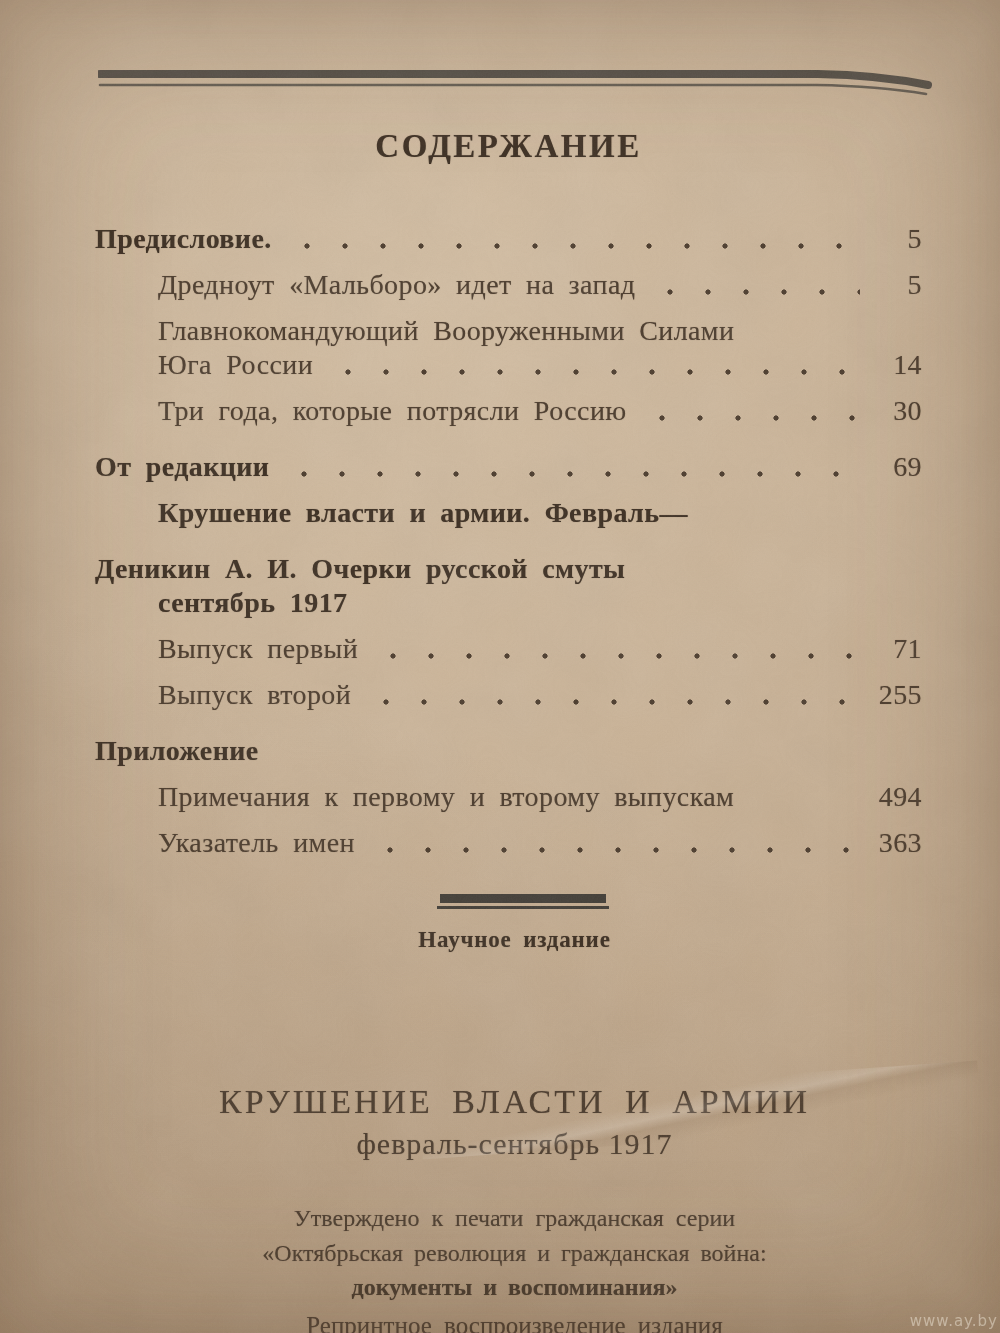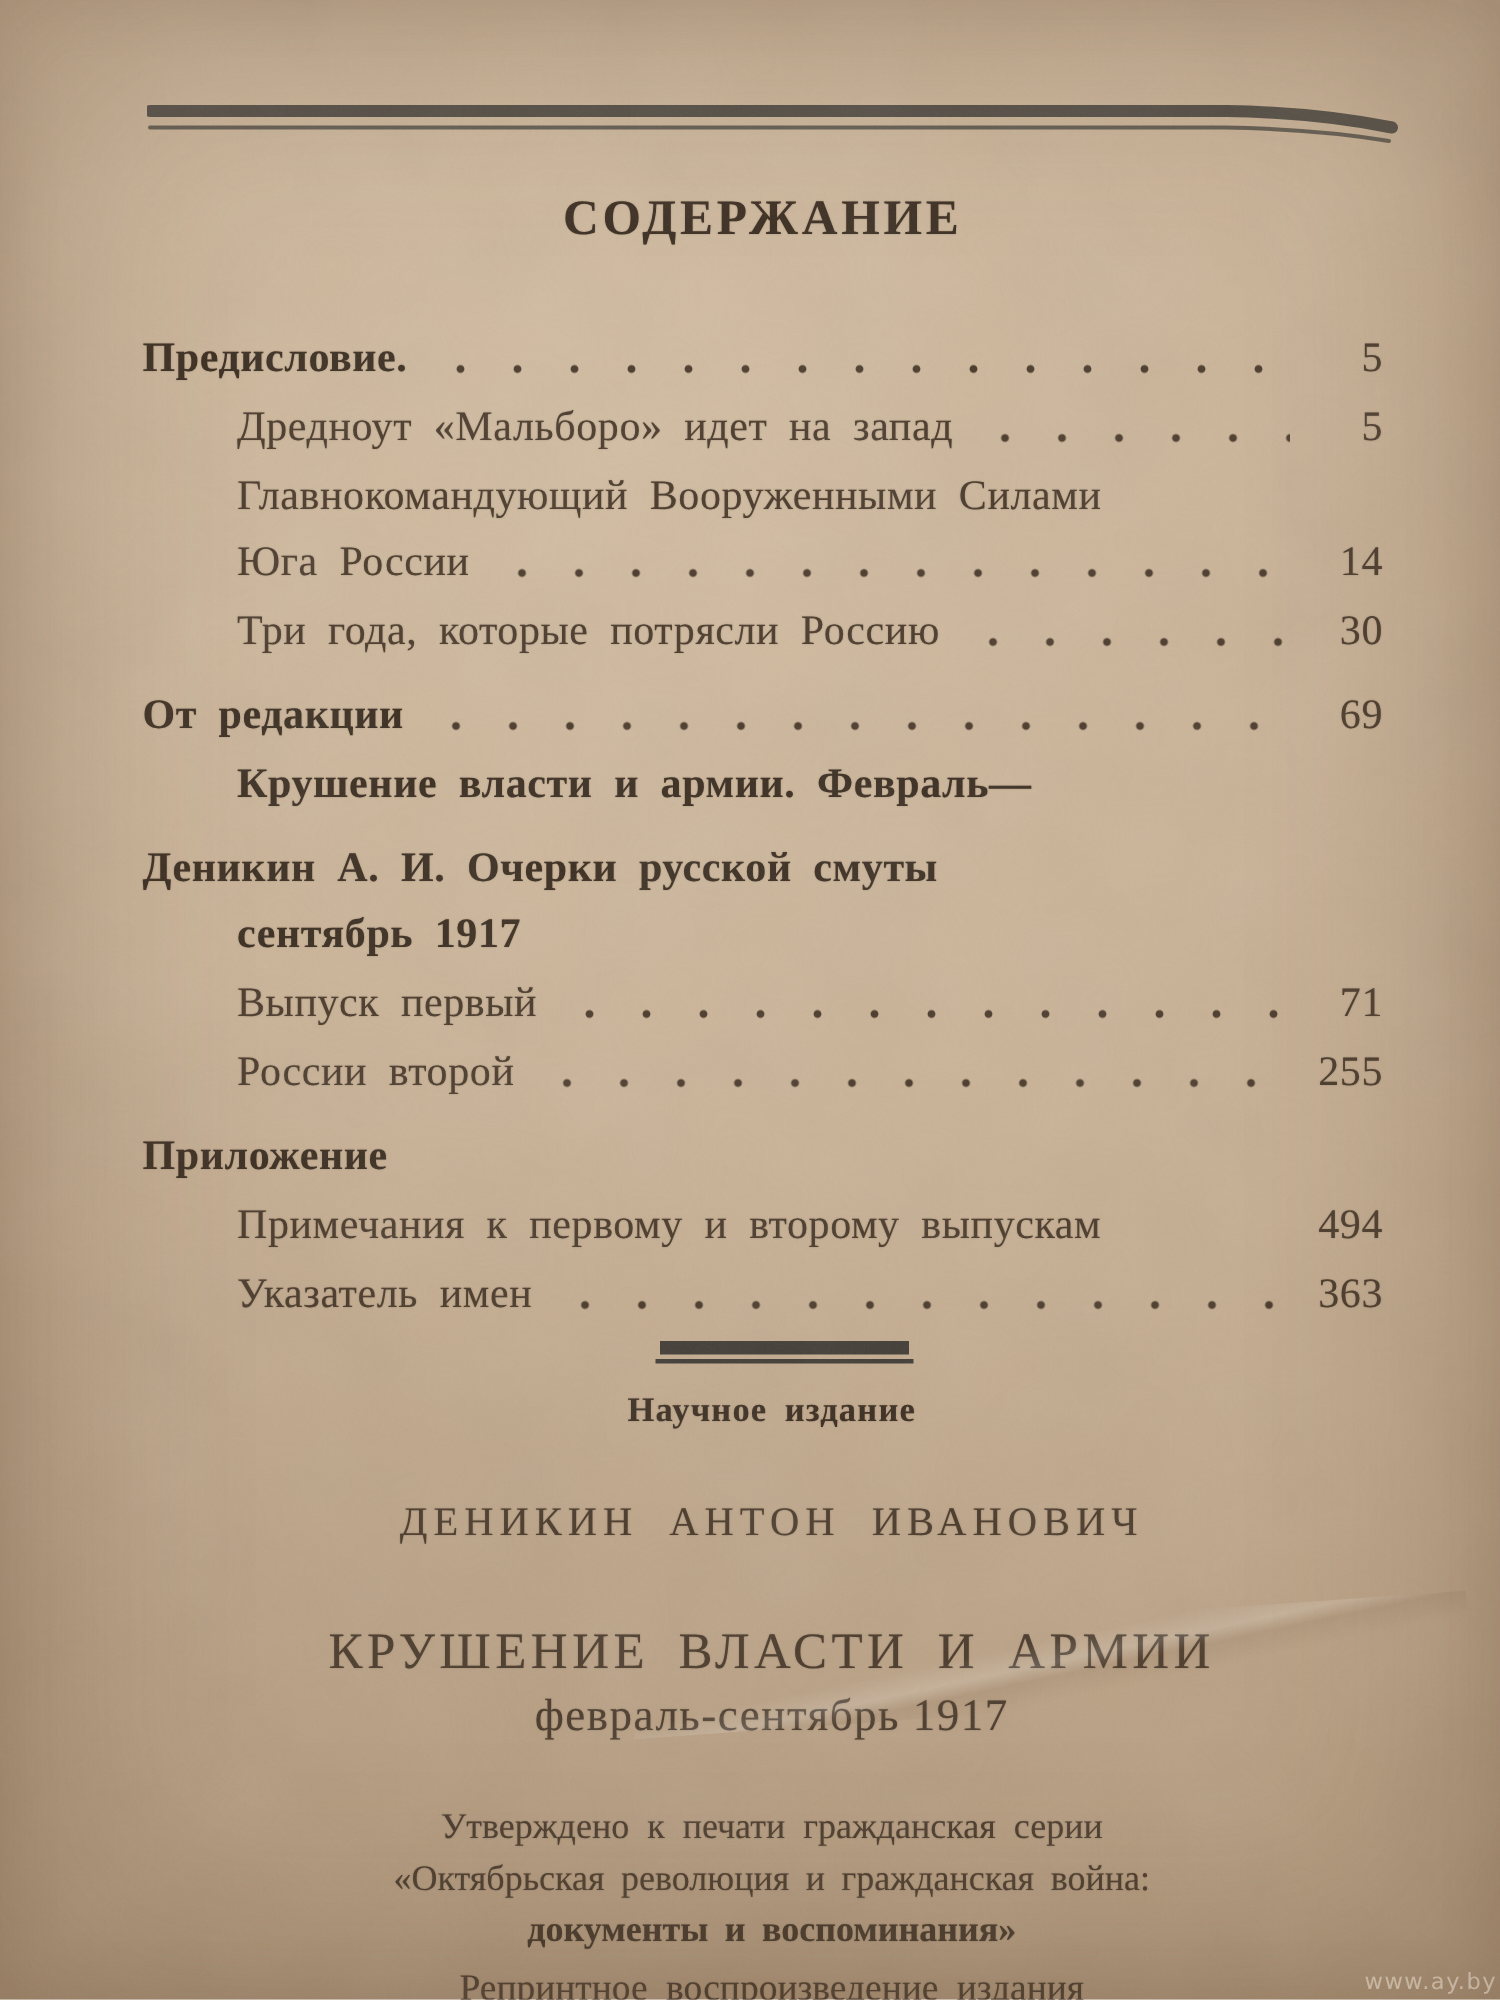--- a/index.html
+++ b/index.html
@@ -35,21 +35,21 @@
     font-size:28px;line-height:34px;
     word-spacing:7px;letter-spacing:0.4px;
     text-shadow:0 0 1px rgba(74,58,43,0.45);
   }
   .toc-title{
     margin:0 0 56px 0;text-align:center;
     font-size:33px;line-height:40px;font-weight:bold;letter-spacing:2.5px;
     color:var(--ink-bold);word-spacing:2px;
   }
   .toc-row{display:flex;align-items:baseline;margin-top:12px;}
-  .toc-row.wrap{margin-top:10px;}
+  .toc-row.wrap{margin-top:0;}
   .toc-row.section{margin-top:22px;}
   .toc-row.indent{padding-left:63px;}
   .toc-row.bold .entry-label{font-weight:bold;color:var(--ink-bold);}
   .entry-label{white-space:nowrap;}
   .leader{
     flex:1;align-self:flex-end;height:10px;margin:0 10px 5px 16px;
     background-image:radial-gradient(circle, var(--ink) 2.3px, rgba(0,0,0,0) 2.9px);
     background-size:38px 10px;background-position:left center;background-repeat:repeat-x;
   }
   .leader.noleader{visibility:hidden;}
@@ -147,21 +147,21 @@
     <span class="entry-label">сентябрь 1917</span>
     <span class="leader noleader"></span>
     <span class="entry-page"></span>
   </div>
       <div class="toc-row indent">
     <span class="entry-label">Выпуск первый</span>
     <span class="leader"></span>
     <span class="entry-page">71</span>
   </div>
       <div class="toc-row indent">
-    <span class="entry-label">России второй</span>
+    <span class="entry-label">Выпуск второй</span>
     <span class="leader"></span>
     <span class="entry-page">255</span>
   </div>
       <div class="toc-row bold section">
     <span class="entry-label">Приложение</span>
     <span class="leader noleader"></span>
     <span class="entry-page"></span>
   </div>
       <div class="toc-row indent">
     <span class="entry-label">Примечания к первому и второму выпускам</span>
@@ -175,21 +175,20 @@
   </div>
     </div>
 </div>
 
 <div class="colophon">
   <div class="divider">
     <div class="bar"></div>
     <div class="thin"></div>
   </div>
   <div class="edition-type">Научное издание</div>
-  <div class="author">ДЕНИКИН АНТОН ИВАНОВИЧ</div>
   <div class="volume-title">КРУШЕНИЕ ВЛАСТИ И АРМИИ</div>
   <div class="subtitle">февраль-сентябрь 1917</div>
   <div class="approval-1">Утверждено к печати гражданская серии</div>
   <div class="approval-2">«Октябрьская революция и гражданская война:</div>
   <div class="approval-3">документы и воспоминания»</div>
   <div class="reprint">Репринтное воспроизведение издания</div>
 </div>
 
 <div class="watermark">www.ay.by</div>
 

